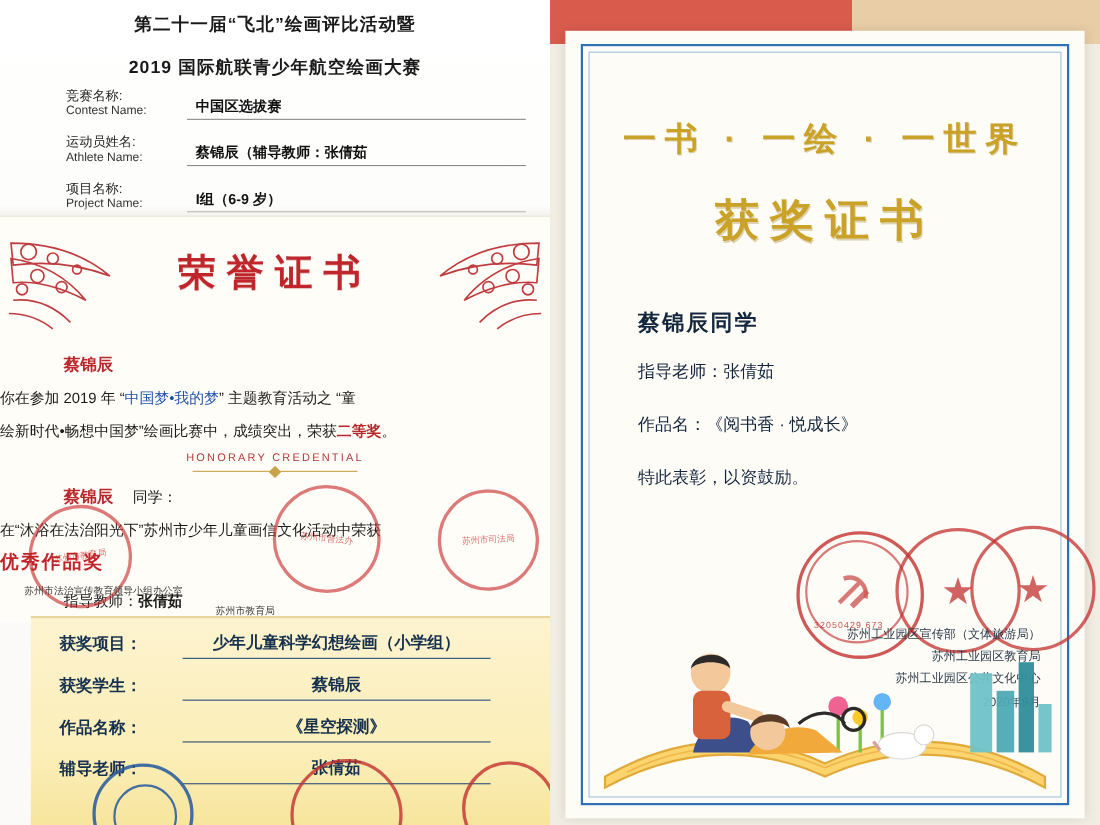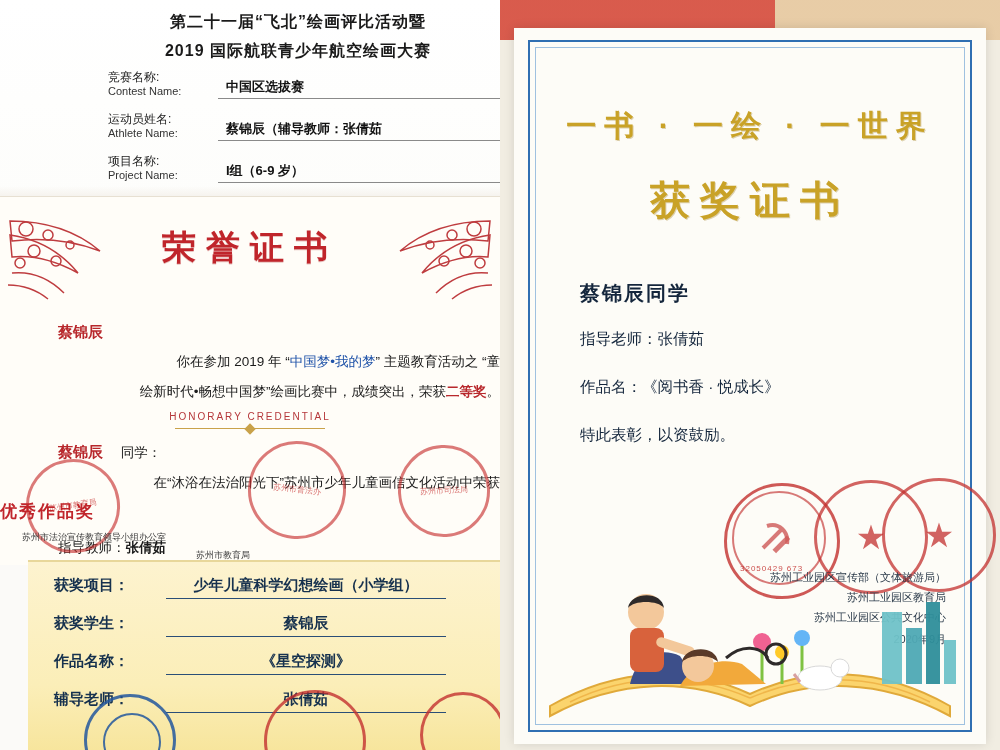--- a/index.html
+++ b/index.html
@@ -13,29 +13,28 @@
   .stage{position:relative;width:1000px;height:750px;overflow:hidden;}
 
   
   .left-pane{position:absolute;left:0;top:0;width:500px;height:750px;background:#fbfaf8;overflow:hidden;}
 
   
   .cert-top{
     position:absolute;left:0;top:0;width:500px;height:200px;
     background:linear-gradient(180deg,#ffffff 0%,#fdfdfb 100%);
     overflow:hidden;
-    padding-left:48px;
   }
   .cert-top .ct-title{
     text-align:center;font-weight:bold;color:#1a1a1a;
     font-size:16px;letter-spacing:1px;margin-top:12px;
   }
   .cert-top .ct-title2{
     text-align:center;font-weight:bold;color:#1a1a1a;
-    font-size:16px;letter-spacing:1px;margin-top:8px;
+    font-size:16px;letter-spacing:1px;margin-top:18px;
   }
   .field-row{position:relative;margin:8px 0 0 60px;height:34px;}
   .field-label{
     position:absolute;left:0;top:0;font-size:11.5px;color:#222;line-height:14px;
   }
   .field-label .cn{display:block;font-size:12px;}
   .field-label .en{display:block;font-size:11px;color:#333;}
   .field-value{
     position:absolute;left:118px;top:8px;font-size:13px;color:#111;font-weight:bold;
   }
@@ -55,21 +54,21 @@
   }
   .honor-title{
     text-align:center;color:#c0252b;font-size:34px;font-weight:bold;
     letter-spacing:10px;margin-top:28px;
     text-shadow:0 1px 0 rgba(160,20,20,.25);
   }
   .corner-orn{position:absolute;width:120px;height:90px;opacity:.9;}
   .orn-tl{left:4px;top:14px;}
   .orn-tr{right:4px;top:14px;transform:scaleX(-1);}
   .body-line{
-    font-size:13.5px;color:#1b1b1b;text-align:right;line-height:30px;padding-left:40px;
+    font-size:13.5px;color:#1b1b1b;text-align:left;line-height:30px;
   }
   .name-strong{color:#b8282c;font-weight:bold;}
   .blue-txt{color:#1f52a8;}
   .hc-en{
     text-align:center;color:#b5373a;font-size:10px;letter-spacing:2px;margin-top:4px;
   }
   .hc-rule{
     width:150px;height:0;border-top:1px solid #c9a24a;margin:6px auto 0;position:relative;
   }
   .hc-rule:after{

